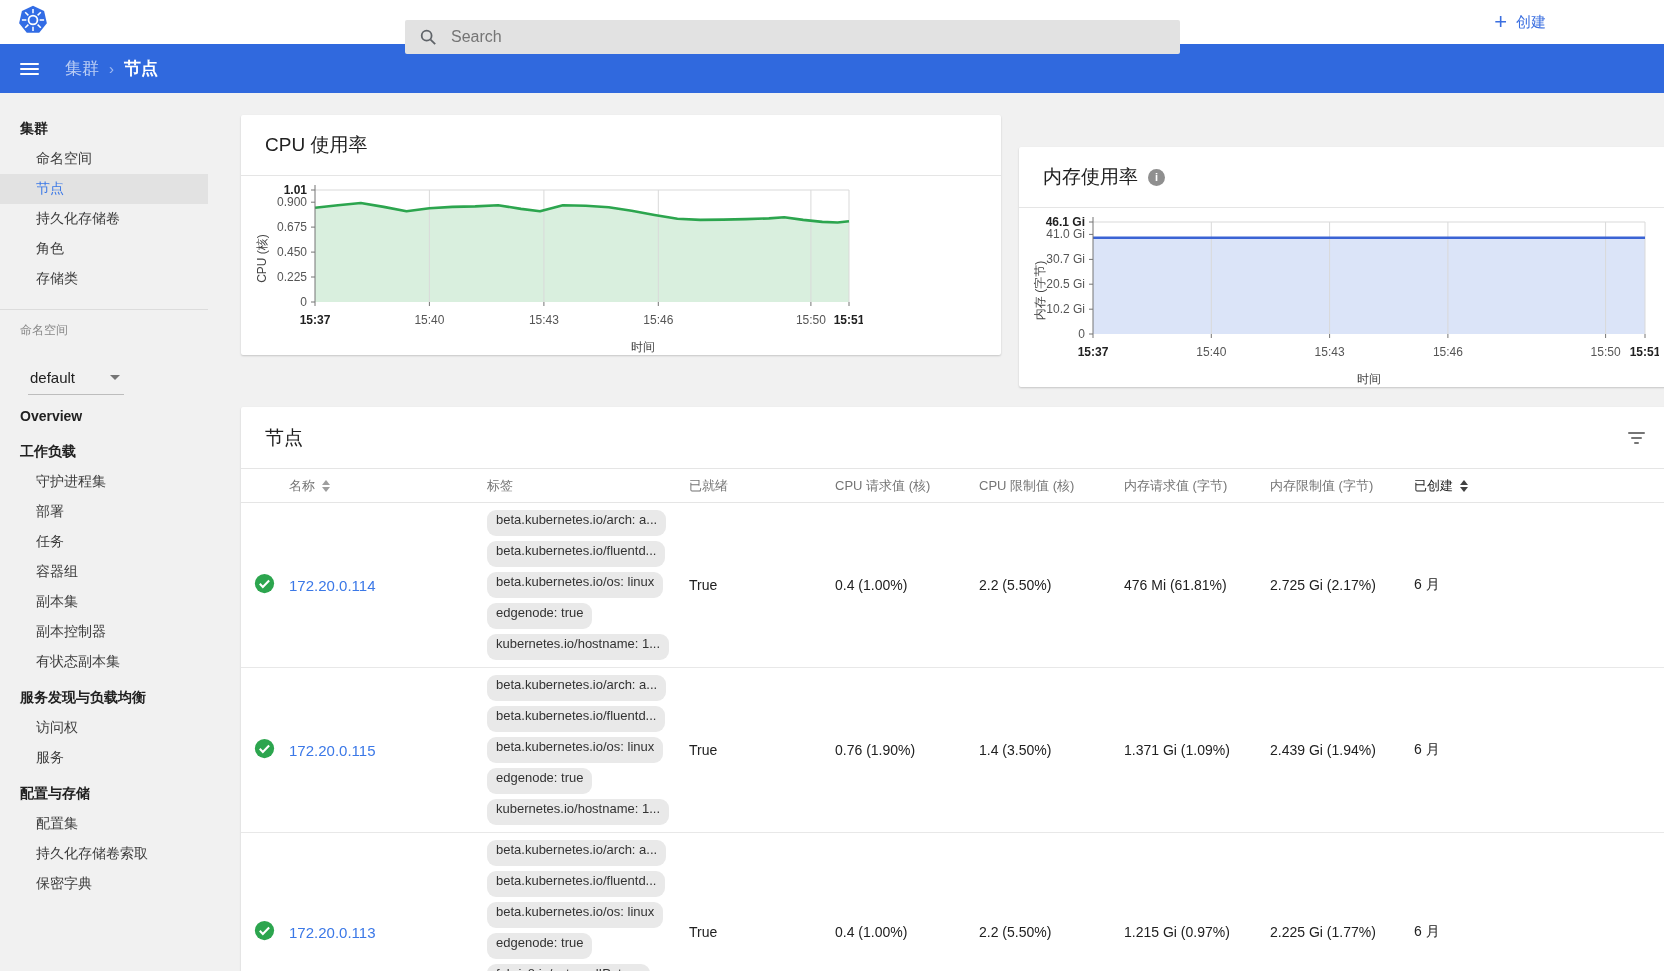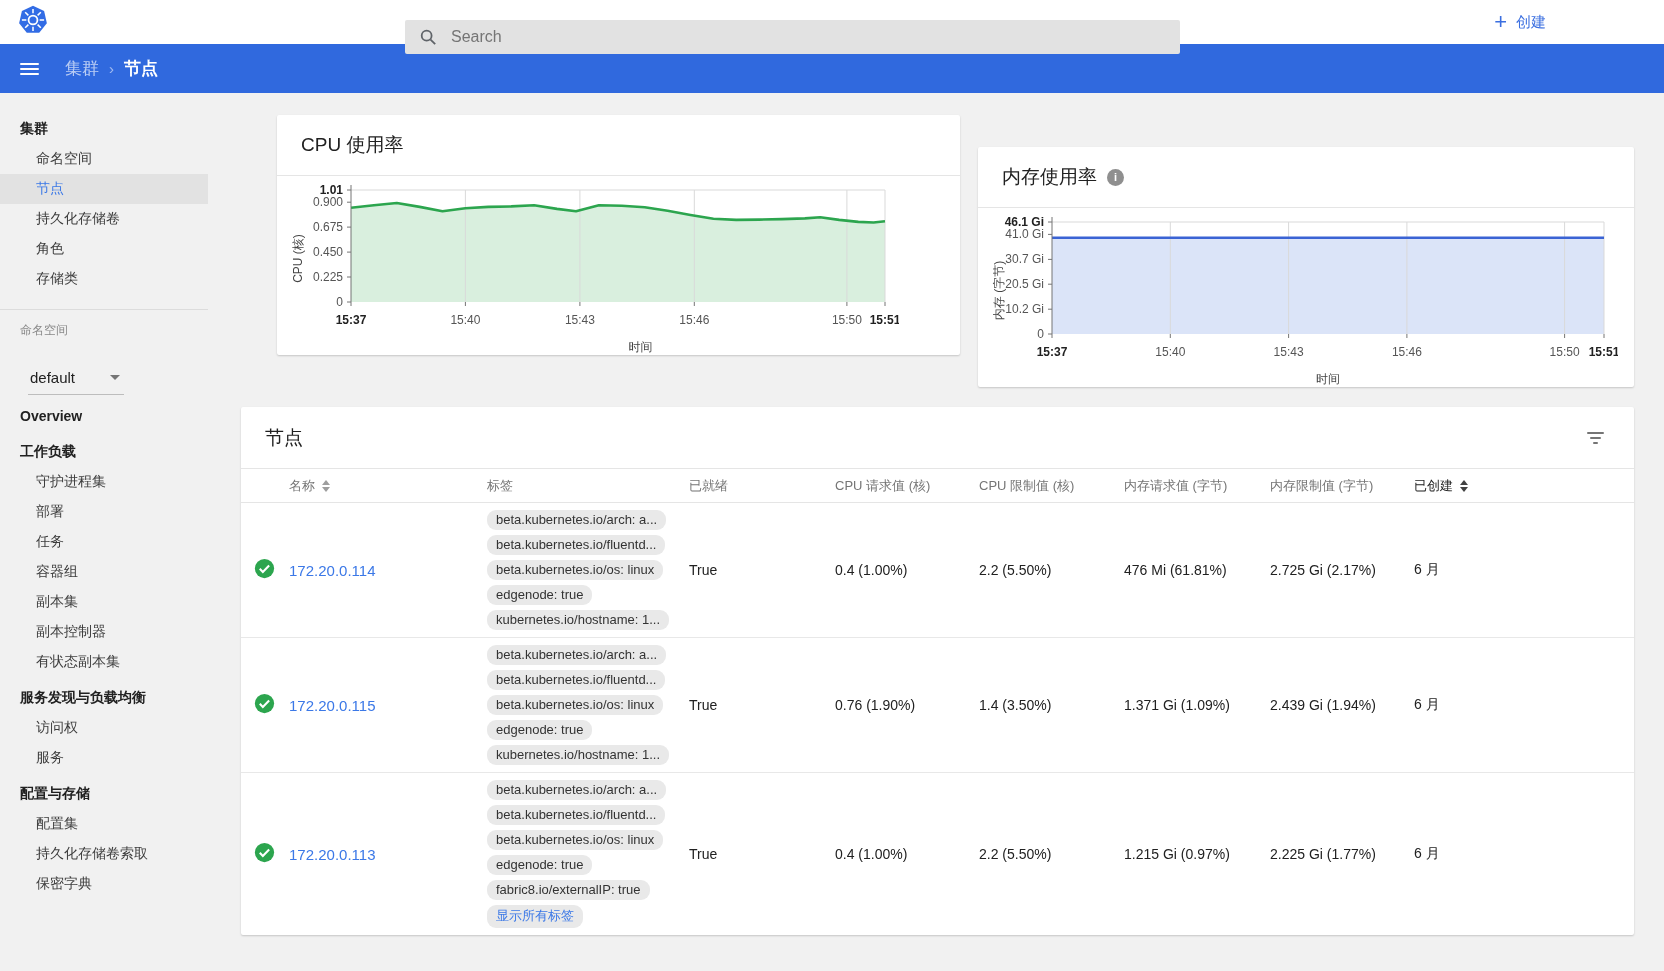--- a/index.html
+++ b/index.html
@@ -43,21 +43,21 @@
     justify-content:space-between; border-bottom:1px solid #bdbdbd; padding:0 4px 8px 2px;
     font-size:15px; color:#212121; cursor:pointer; }
   .caret-down { width:0; height:0; border-left:5px solid transparent;
     border-right:5px solid transparent; border-top:5px solid #757575; }
 
   .main { flex:1; padding:22px 111px 0 33px; }
 
   
   .card { background:#fff; border-radius:2px; box-shadow:0 1px 2px rgba(0,0,0,.18); }
   .cards-row { display:flex; gap:18px; }
-  .card-cpu { width:683px; height:240px;margin-left:36px; }
+  .card-cpu { width:760px; height:240px; }
   .card-mem { flex:1; height:240px;margin-top:32px; }
   .card-head { height:61px; display:flex; align-items:center; padding:0 24px;
     border-bottom:1px solid #e5e5e5; }
   .card-title { font-size:19px; color:#212121; font-weight:400; }
   .info-icon { margin-left:10px; width:17px; height:17px; border-radius:50%; background:#8f8f8f;
     color:#fff; font-size:11px; font-weight:bold; display:flex; align-items:center;
     justify-content:center; font-style:normal; }
   .info-icon::before { content:"i"; }
   .chart-wrap { position:relative; padding:0 16px; }
   .ylab { position:absolute; width:140px; text-align:center; left:-49px; top:74px;
@@ -75,21 +75,21 @@
   .filter-btn .f1 { width:17px; } .filter-btn .f2 { width:11px; } .filter-btn .f3 { width:5px; }
 
   .tgrid { display:grid; grid-template-columns:48px 198px 202px 146px 144px 145px 146px 144px 1fr;
     align-items:center; }
   .thead { height:34px; border-bottom:1px solid #e5e5e5; font-size:13px; color:#757575; }
   .th { display:flex; align-items:center;text-align:right; }
   .th-created { font-weight:normal; color:#212121; }
   .trow { border-bottom:1px solid #e8e8e8; font-size:14px; color:#212121; }
   .trow:last-child { border-bottom:none; }
   .cell-labels { display:flex; flex-direction:column; align-items:flex-start; gap:5px; padding:7px 0; }
-  .chip { background:#e9e9e9; border-radius:9px; padding:2px 9px 3px 9px; font-size:13px;
+  .chip { background:#e9e9e9; border-radius:9px; padding:2px 9px 9px 9px; font-size:13px;
     color:#333; white-space:nowrap; }
   .chip-link { color:#3b78e7; cursor:pointer; }
   .node-link { color:#3b78e7; text-decoration:none; font-size:15px; cursor:pointer; }
   .status-ok { width:21px; height:21px; margin-left:13px; }
 
   .sort { display:inline-flex; flex-direction:column; gap:2px; margin-left:7px; }
   .sort b { width:0; height:0; border-left:4px solid transparent; border-right:4px solid transparent; }
   .sort .up { border-bottom:5px solid #9e9e9e; }
   .sort .dn { border-top:5px solid #9e9e9e; }
   .sort-dark .up { border-bottom-color:#424242; }

